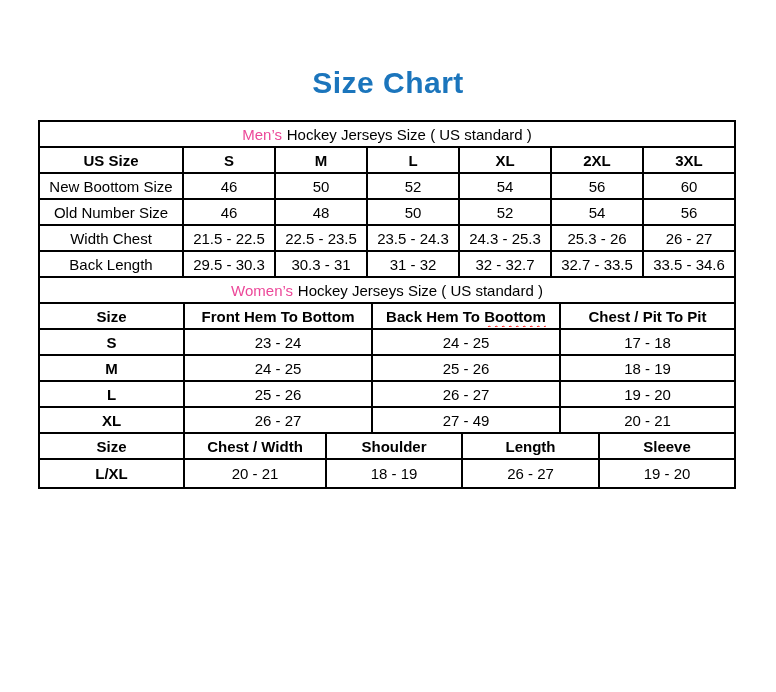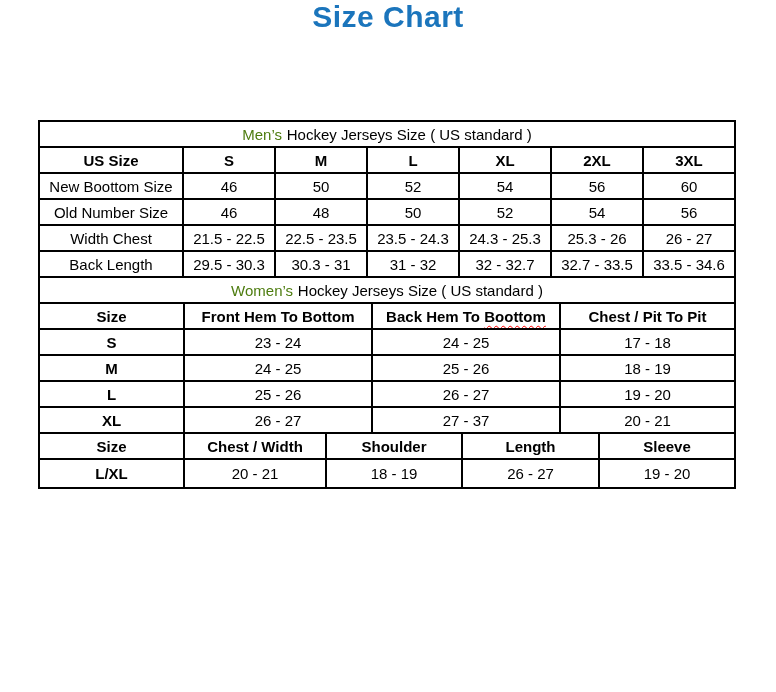--- a/index.html
+++ b/index.html
@@ -6,20 +6,21 @@
     margin: 0;
     padding: 0;
     background: #ffffff;
     width: 776px;
     height: 692px;
     font-family: "Liberation Sans", sans-serif;
     position: relative;
   }
   .page-title {
     margin: 0;
+    padding-top: 66px;
     text-align: center;
     font-size: 30px;
     font-weight: bold;
     color: #1B75BC;
     letter-spacing: 0.5px;
   }
   .chart-wrap {
     position: absolute;
     left: 38px;
     top: 120px;
@@ -42,28 +43,29 @@
     overflow: hidden;
     white-space: nowrap;
   }
   .band-cell {
     background: #FFFF00;
     height: 34px;
     font-size: 17px;
     font-weight: bold;
   }
   .band-cell .hl {
-    color: #4d7c0f;
+    color: #ec4899;
     margin-right: 0.32em;
   }
   .size-table th {
     height: 24px;
     font-size: 15px;
     font-weight: bold;
     background: #ffffff;
+    border-radius: 8px;
   }
   .size-table td {
     height: 24px;
     font-size: 15px;
     font-weight: normal;
     background: #ffffff;
   }
   .size-table td.lbl-bold {
     font-weight: bold;
   }
@@ -181,21 +183,21 @@
       </tr>
       <tr>
         <td class="lbl-bold">L</td>
         <td>25 - 26</td>
         <td>26 - 27</td>
         <td>19 - 20</td>
       </tr>
       <tr>
         <td class="lbl-bold">XL</td>
         <td>26 - 27</td>
-        <td>27 - 37</td>
+        <td>27 - 49</td>
         <td>20 - 21</td>
       </tr>
     </tbody>
   </table>
 
   <table class="size-table youth-table">
     <colgroup>
       <col style="width:145px">
         <col style="width:142px">
         <col style="width:136px">

